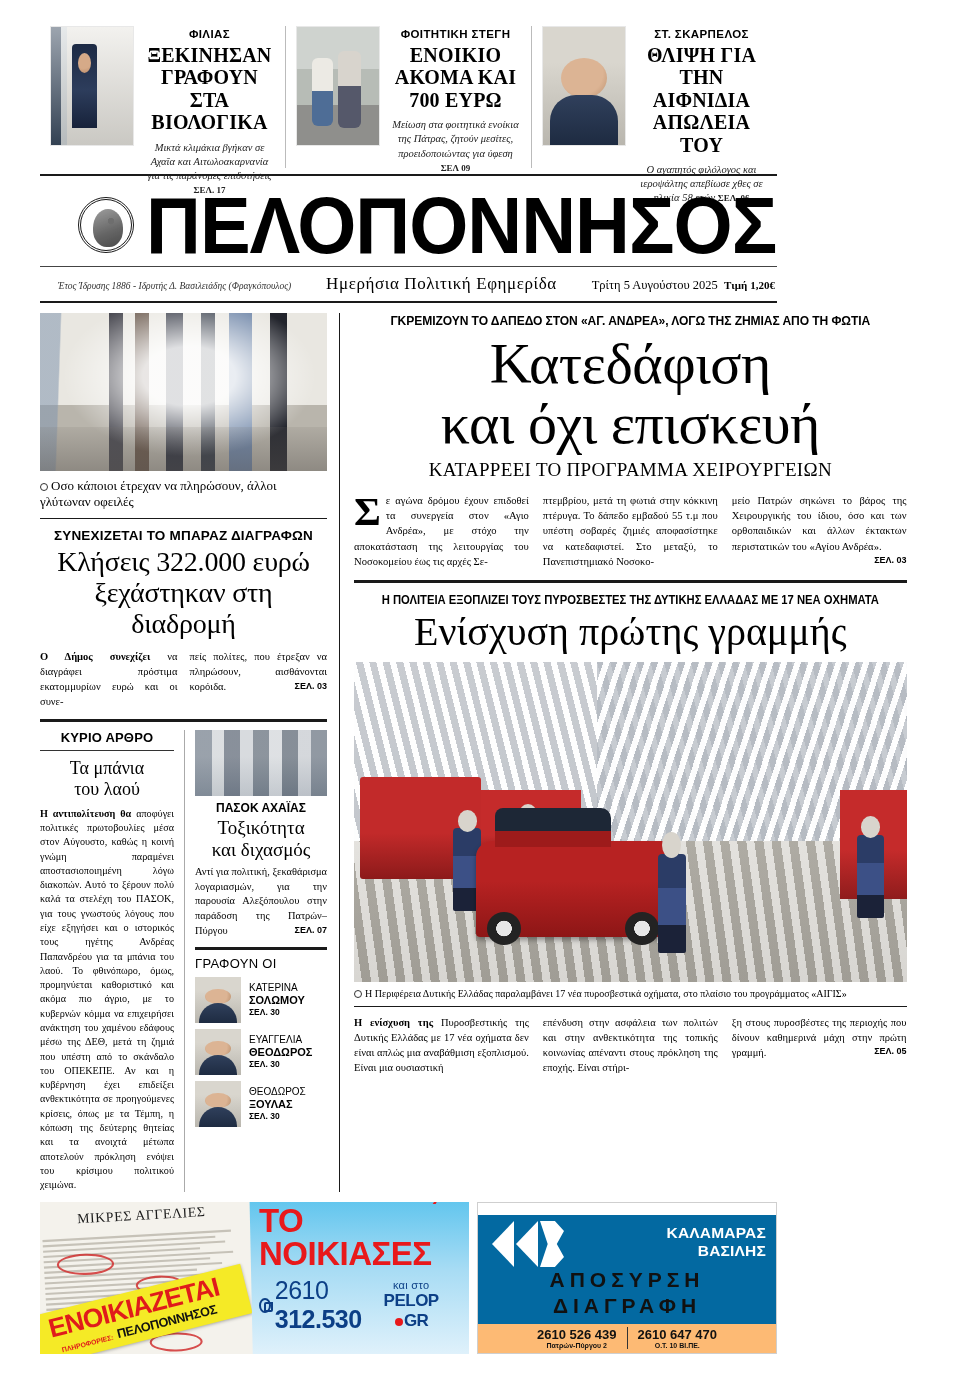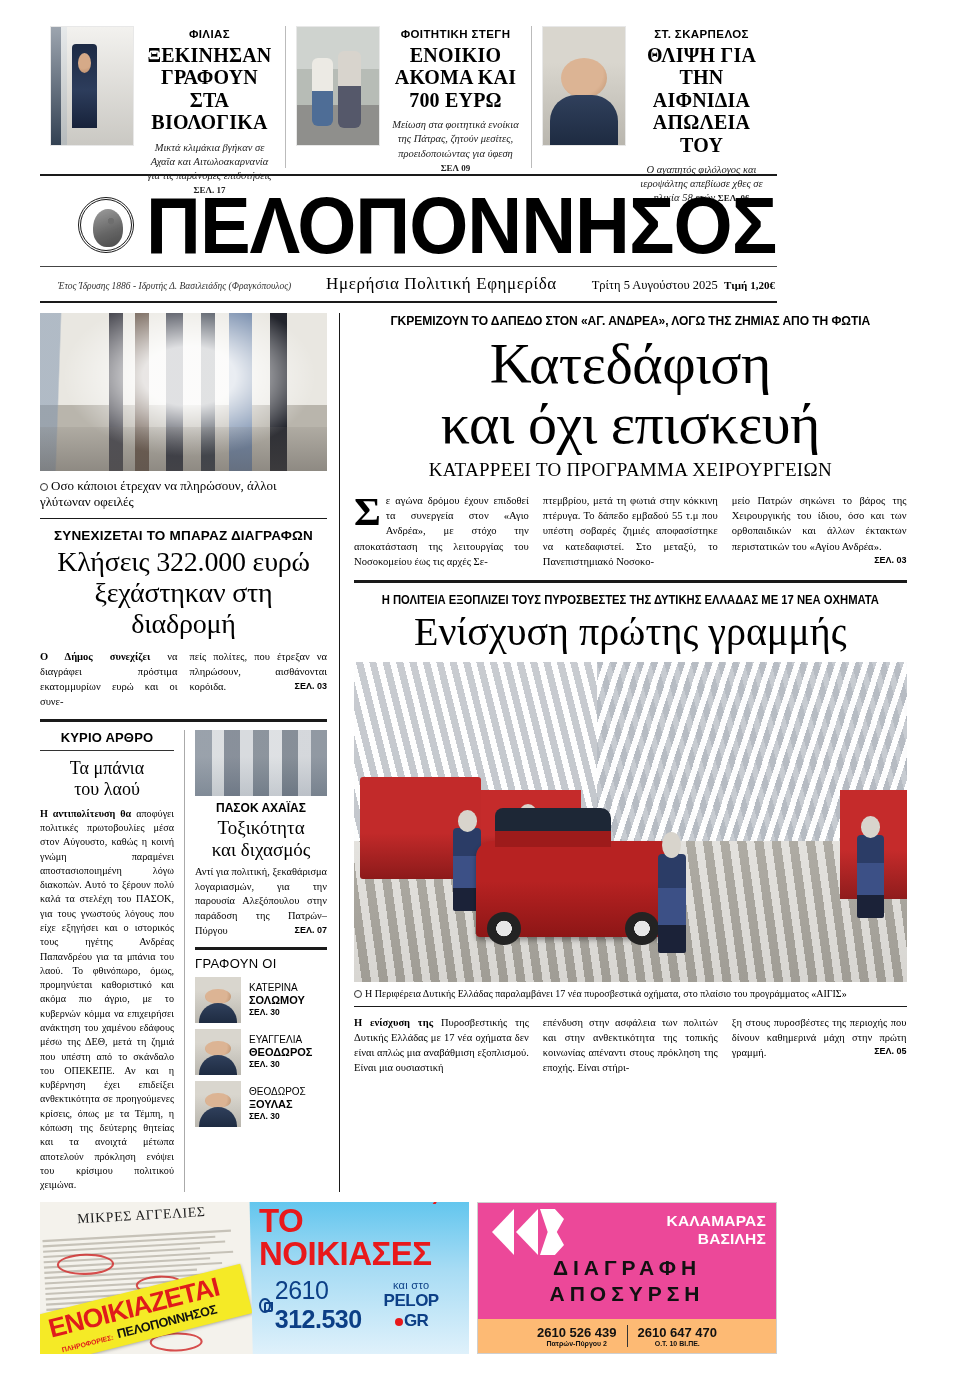--- a/index.html
+++ b/index.html
@@ -547,24 +547,25 @@
   }
 
   .ad-kalamaras {
     width: 300px;
     flex: 0 0 300px;
     border: 1px solid #cfcfcf;
     display: flex;
     flex-direction: column;
   }
   .kal-top {
-    background: #ec4899;
+    background: #0369a1;
     flex: 1 1 auto;
     padding: 6px 10px 4px 10px;
     position: relative;
+    margin-top: 12px;
   }
   .kal-head-row {
     display: flex;
     align-items: flex-start;
   }
   .kal-mark {
     width: 78px; height: 46px;
     flex: 0 0 78px;
     position: relative;
   }
@@ -1066,22 +1067,22 @@
           <div class="kal-mark">
             <div class="chev c1"></div>
               <div class="chev c2"></div>
               <div class="bshape"></div>
           </div>
           <div class="kal-name">
             <div>ΚΑΛΑΜΑΡΑΣ</div>
             <div>ΒΑΣΙΛΗΣ</div>
           </div>
         </div>
+        <div class="kal-word">ΑΠΟΣΥΡΣΗ</div>
         <div class="kal-word">ΔΙΑΓΡΑΦΗ</div>
-        <div class="kal-word">ΑΠΟΣΥΡΣΗ</div>
       </div>
       <div class="kal-bottom">
         <div class="kal-tel">
           <div class="num">2610 526 439</div>
           <div class="addr">Πατρών-Πύργου 2</div>
         </div>
         <div class="kal-tel">
           <div class="num">2610 647 470</div>
           <div class="addr">Ο.Τ. 10 ΒΙ.ΠΕ.</div>
         </div>

